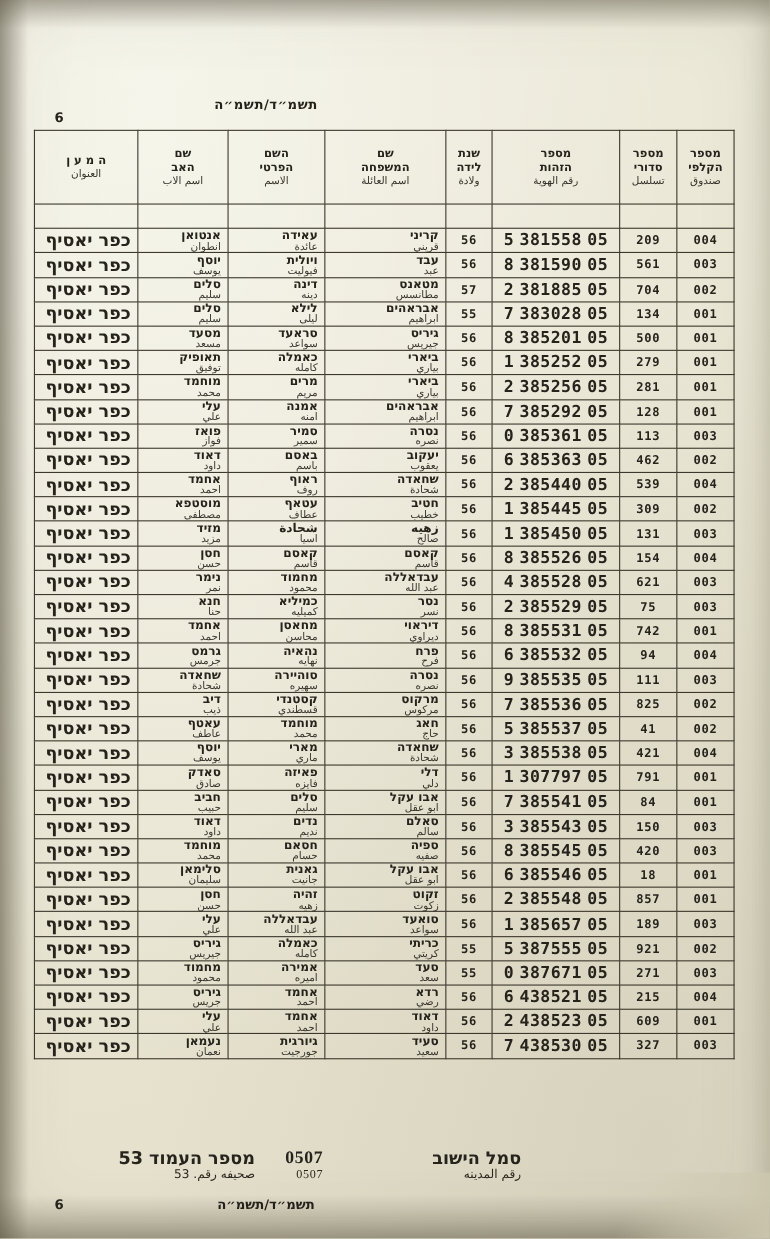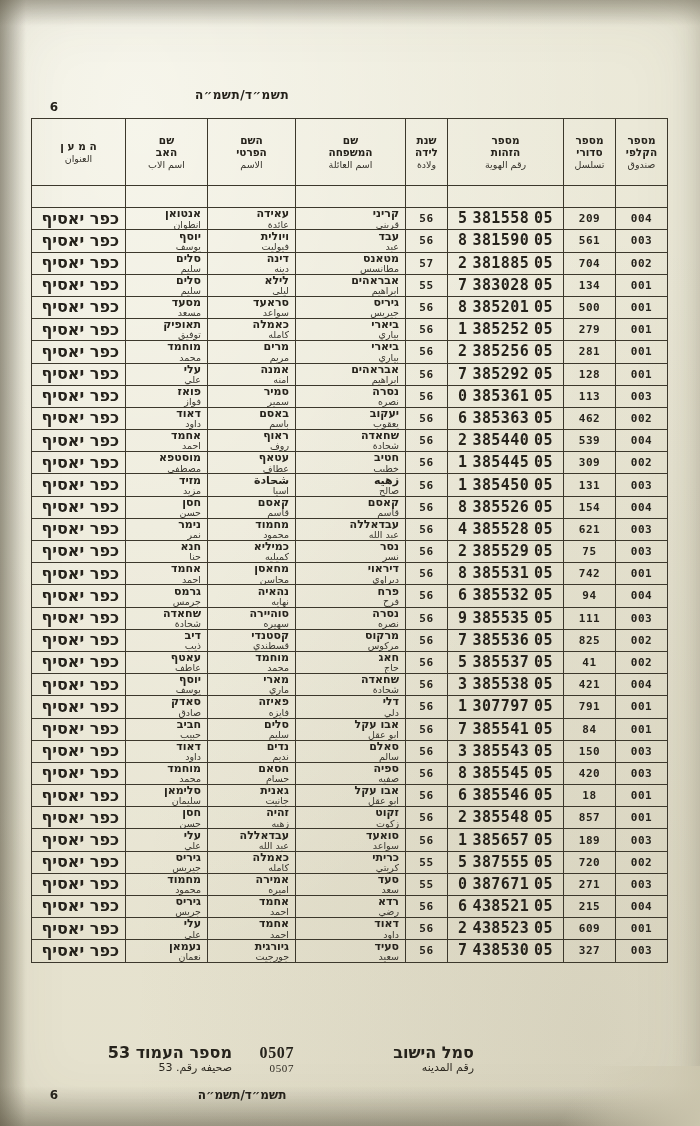--- a/index.html
+++ b/index.html
@@ -1093,21 +1093,21 @@
             </td>
             <td class="addr">
               <span class="bi">
                 <span class="heb">כפר יאסיף</span>
                 <span class="ar"></span>
               </span>
             </td>
           </tr>
           <tr>
             <td class="num">002</td>
-            <td class="num">720</td>
+            <td class="num">921</td>
             <td class="id-cell"><span class="p">05</span><span class="p p2">387555</span><span class="p">5</span></td>
             <td class="num">55</td>
             <td>
               <span class="bi">
                 <span class="heb">כריתי</span>
                 <span class="ar">كريتي</span>
               </span>
             </td>
             <td>
               <span class="bi">

